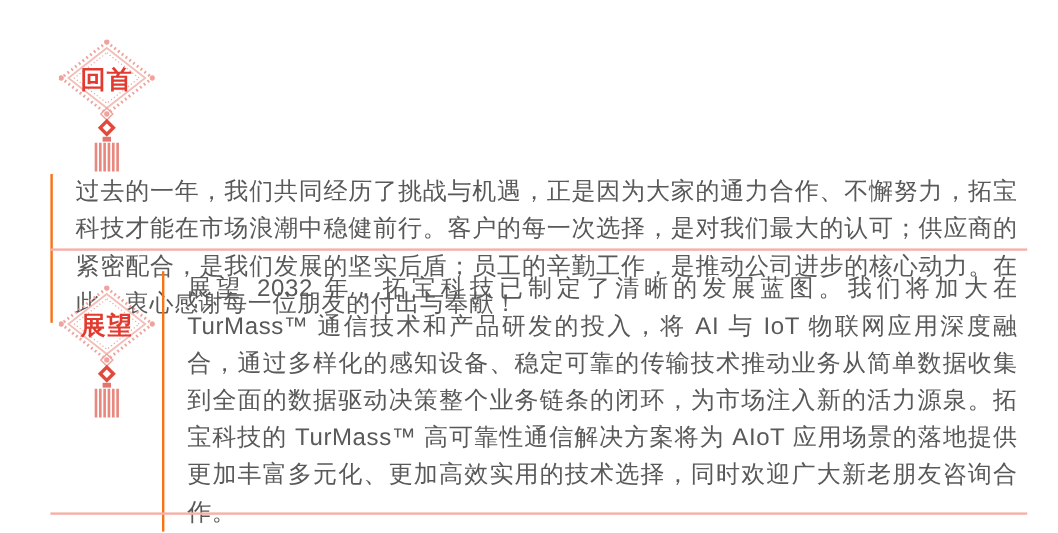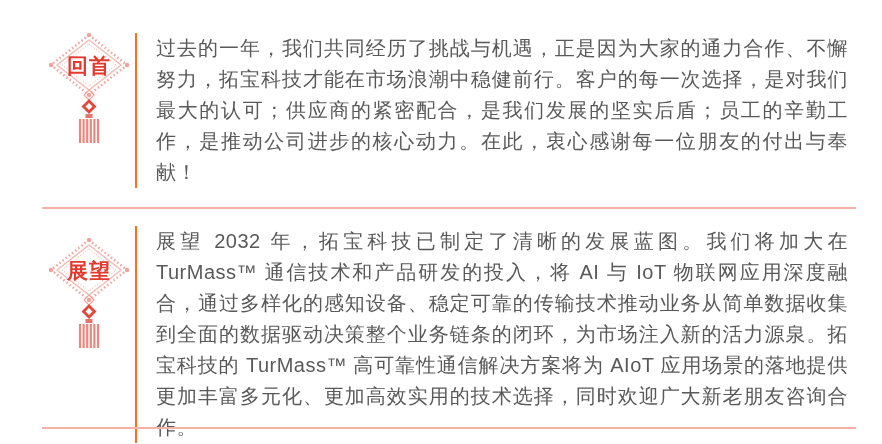--- a/index.html
+++ b/index.html
@@ -15,21 +15,21 @@
     background: #ffffff;
     overflow: hidden;
   }
   .section {
     position: absolute;
     left: 42px;
     width: 806px;
     display: flex;
     align-items: flex-start;
   }
-  .section-review { top: 33px; }
+  .section-review { top: 33px; flex-direction: column; }
   .section-outlook { top: 226px; }
   .icon-col {
     width: 93px;
     flex: 0 0 93px;
     display: flex;
     justify-content: center;
   }
   .section-outlook .icon-col svg { margin-top: 12px; }
   .text-col {
     flex: 1;

